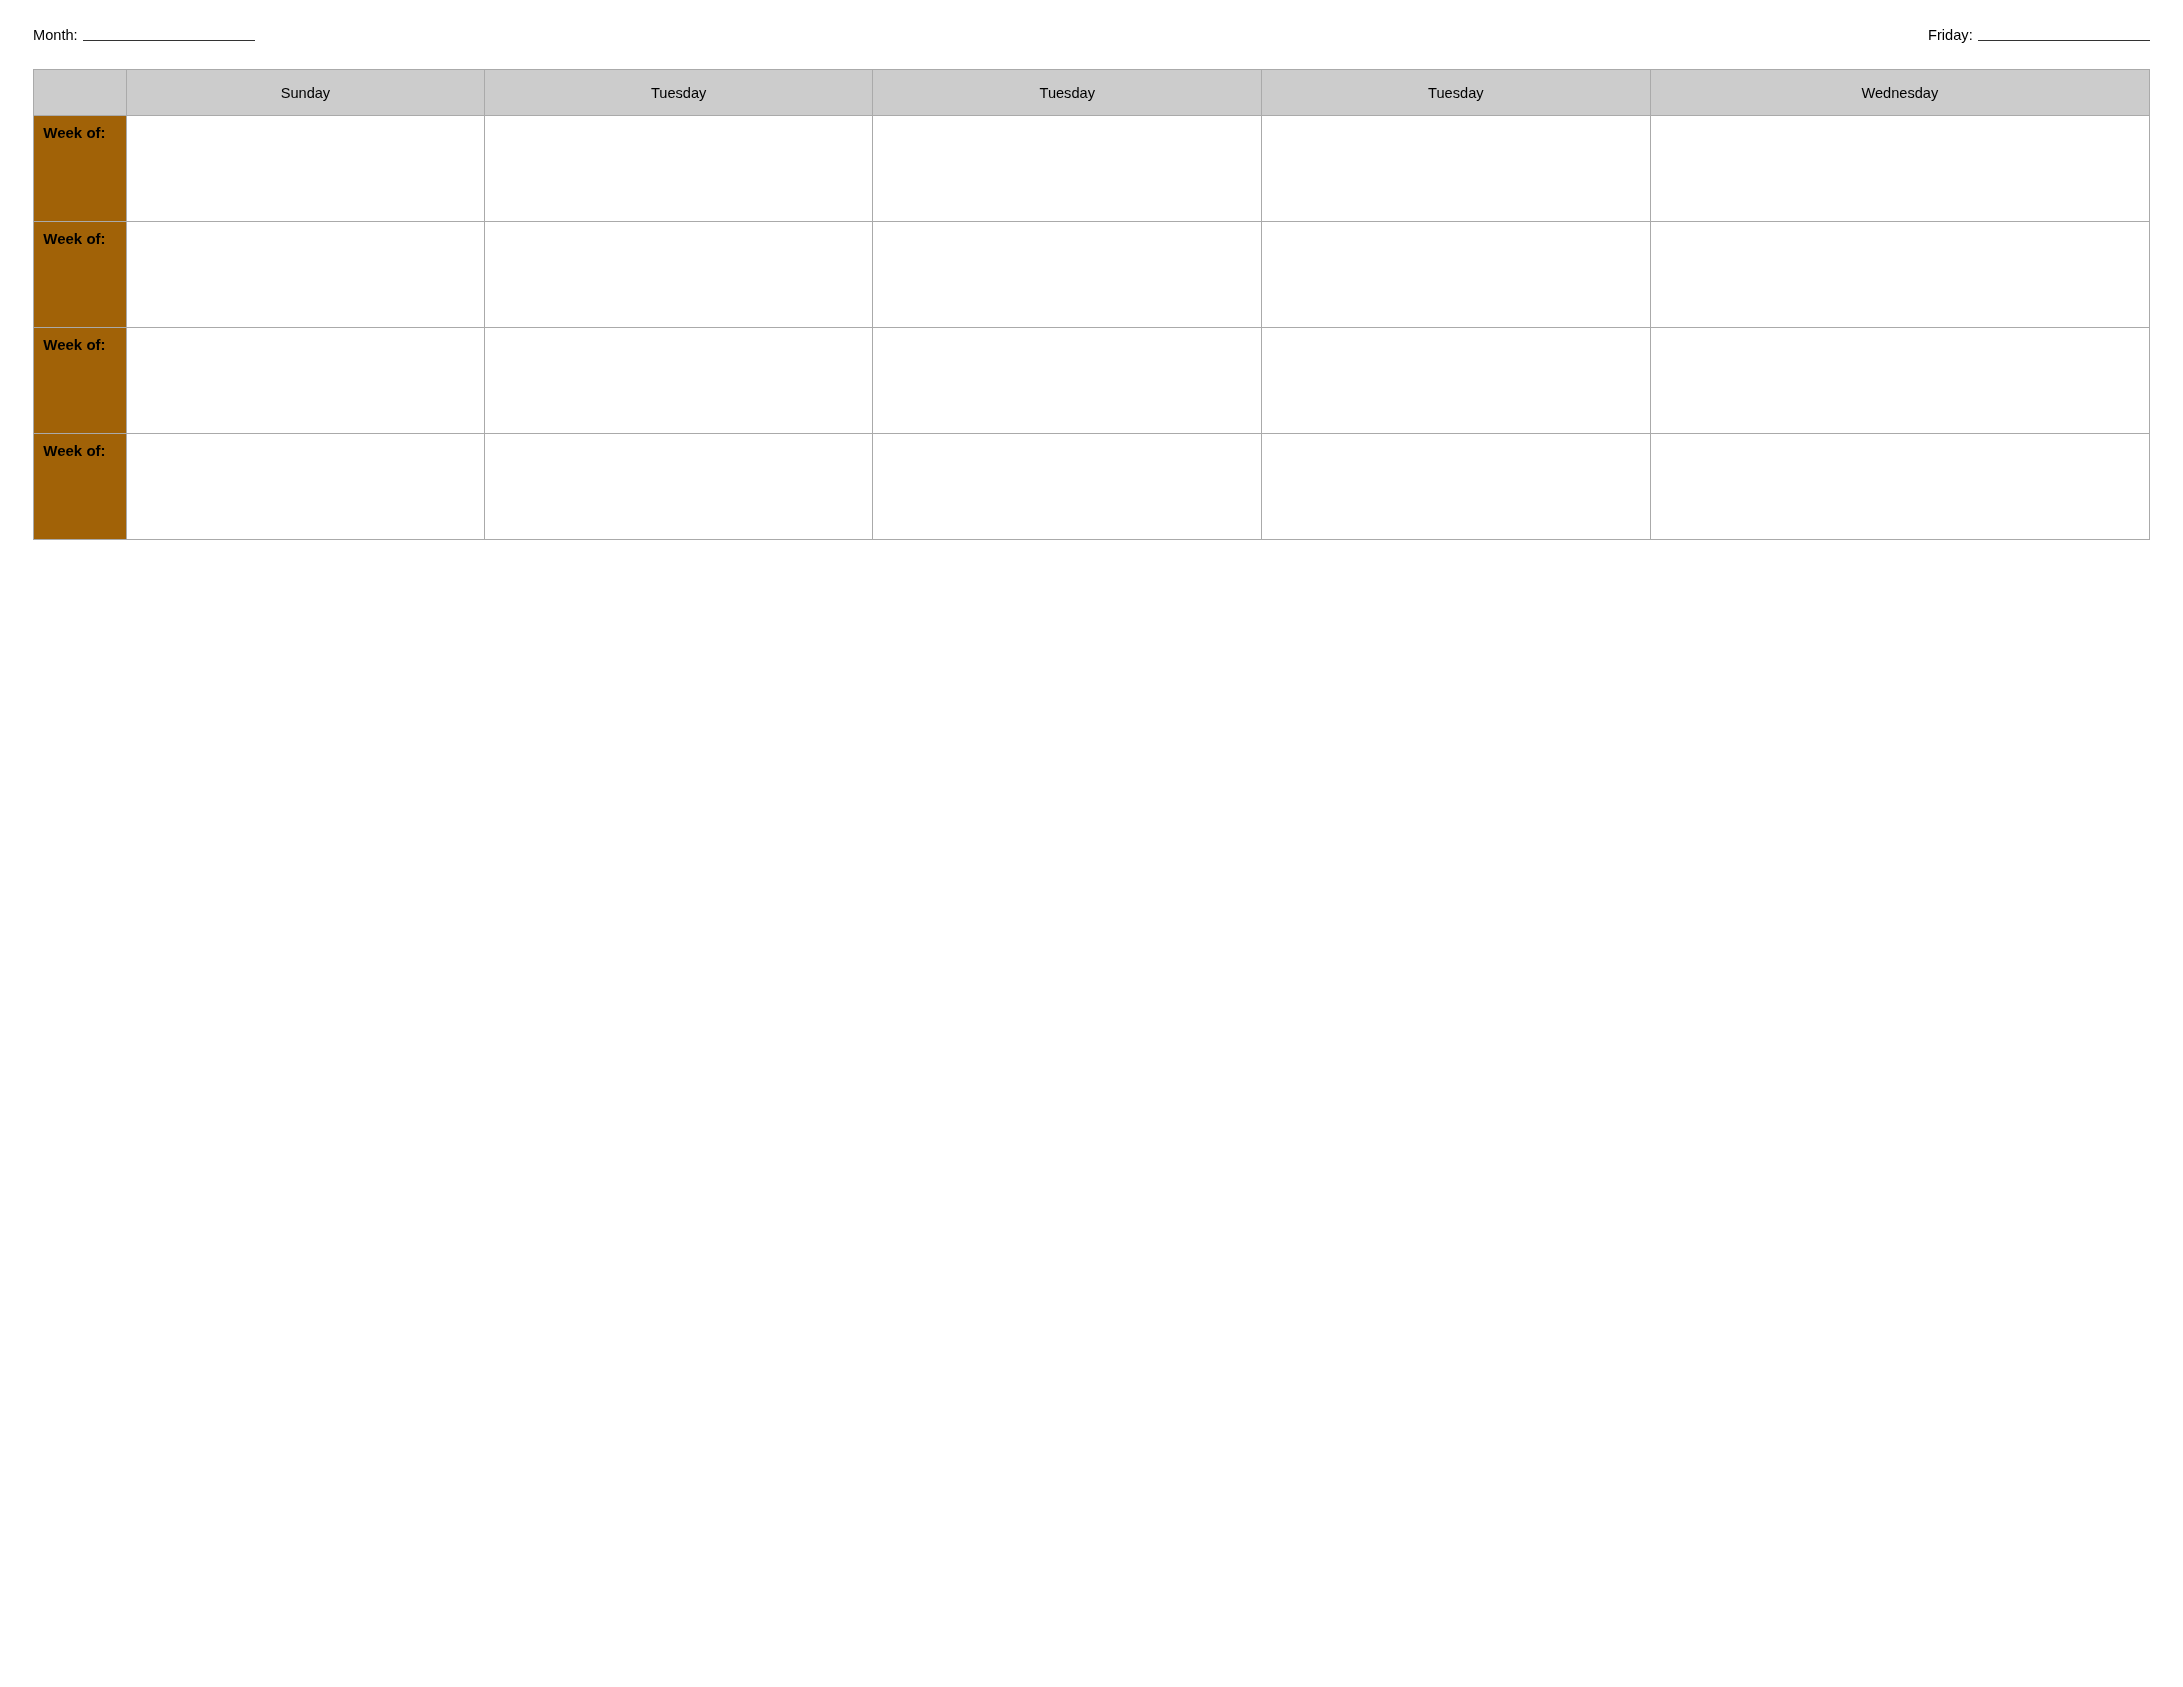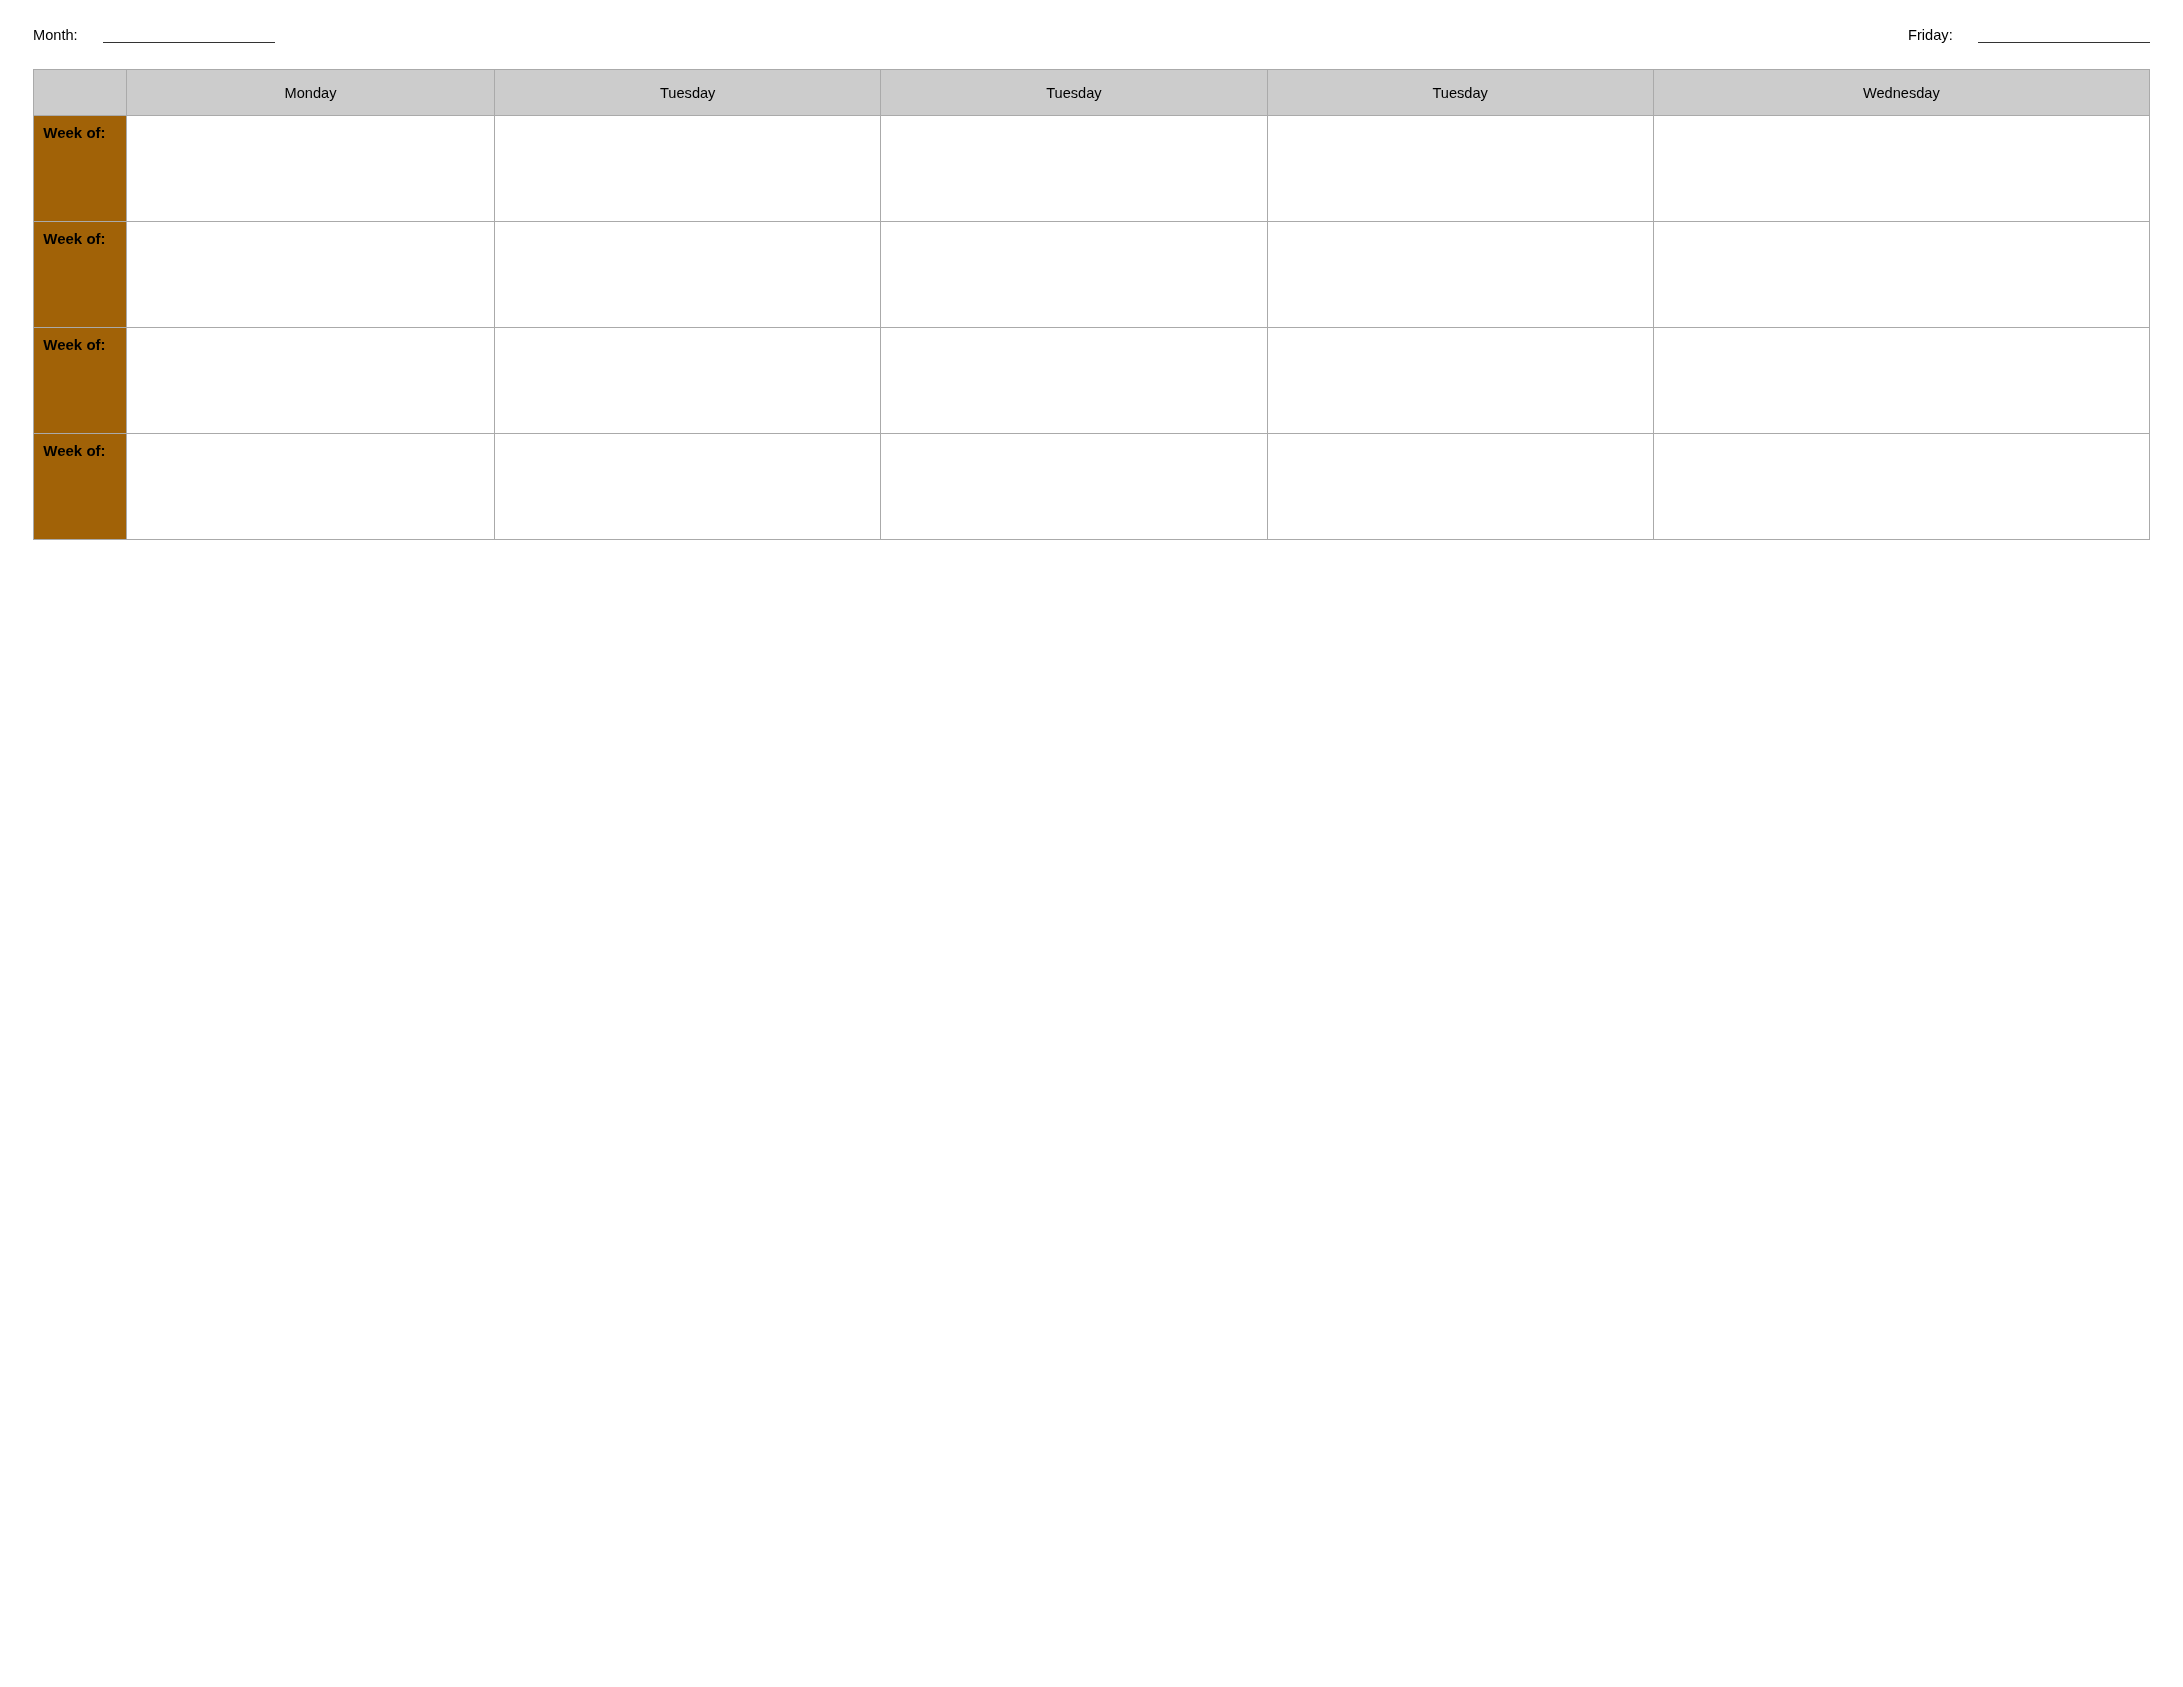--- a/index.html
+++ b/index.html
@@ -18,23 +18,22 @@
 
     .header {
       display: flex;
       justify-content: space-between;
       align-items: center;
       margin-bottom: 26.5px;
     }
 
     .header-field {
       display: flex;
-      align-items: flex-end;
+      align-items: center;
       font-size: 14.6px;
-      gap: 20px;
     }
 
     .header-field .label {
       font-size: 14.6px;
       font-weight: normal;
     }
 
     .header-field .underline {
       display: inline-block;
       width: 172px;
@@ -97,21 +96,21 @@
   <div class="header-field">
     <span class="label">Friday:</span>
     <span class="underline"></span>
   </div>
 </div>
 
 <table class="calendar-table">
   <thead>
     <tr>
       <th class="empty-header"></th>
-      <th>Monday</th>
+      <th>Sunday</th>
       <th>Tuesday</th>
       <th>Tuesday</th>
       <th>Tuesday</th>
       <th>Wednesday</th>
     </tr>
   </thead>
   <tbody>
     <tr>
       <td class="week-label">Week of:</td>
       <td class="day-cell"></td>

